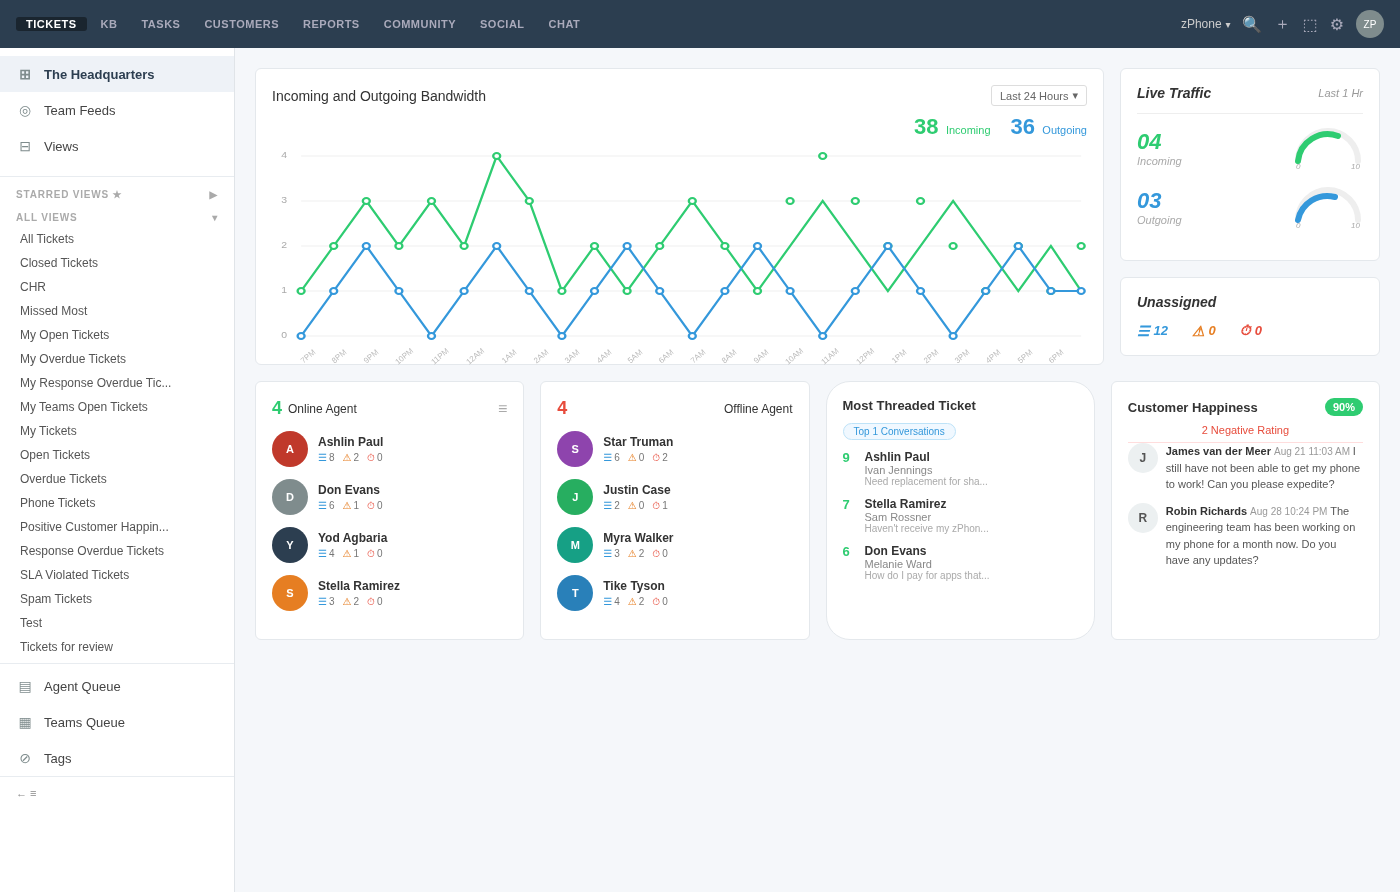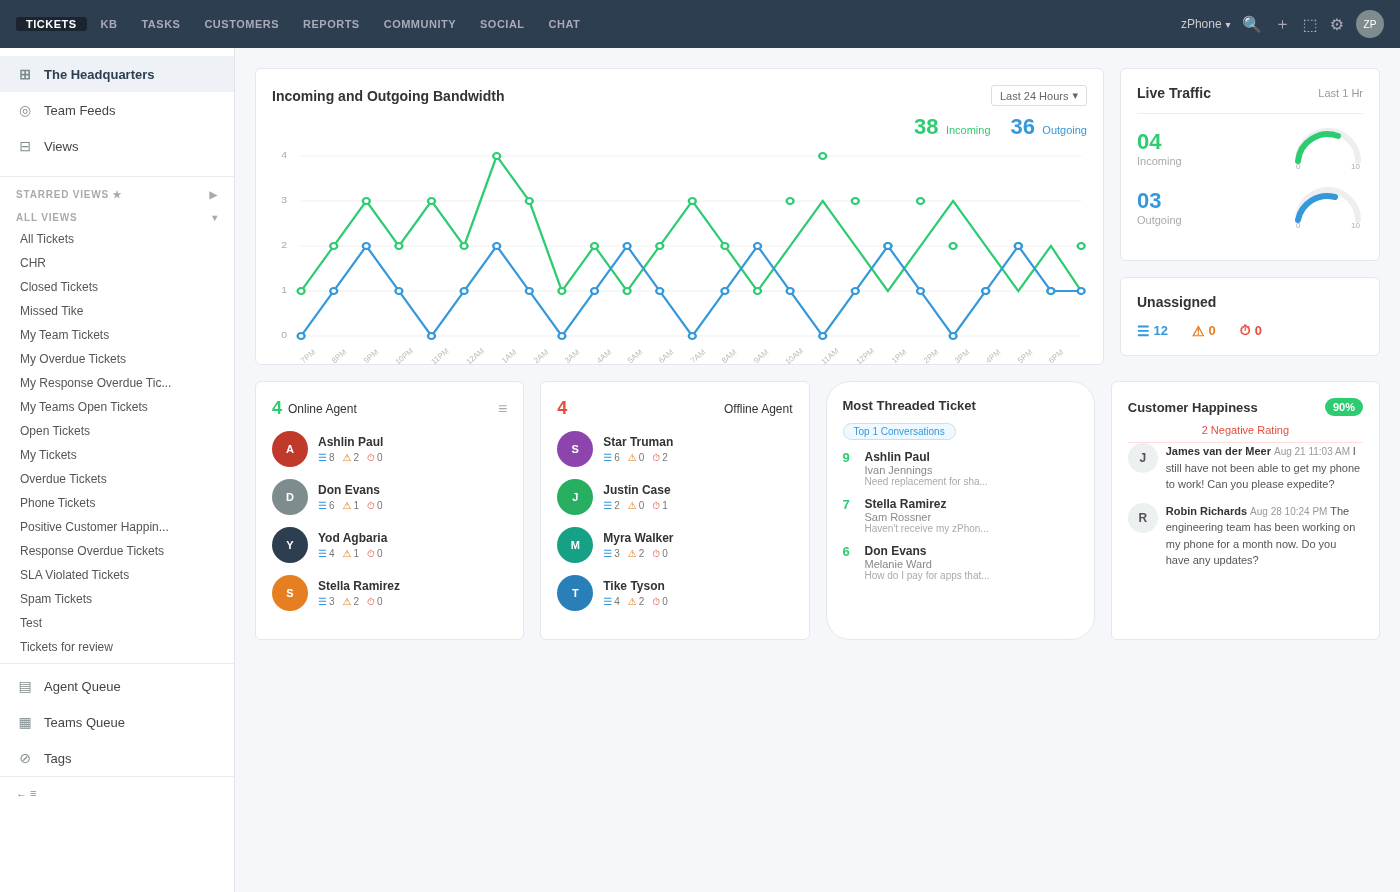--- a/index.html
+++ b/index.html
@@ -35,21 +35,21 @@
 
     
     .card { background: #fff; border-radius: 6px; border: 1px solid #e4e8ec; padding: 16px; }
 
     
     .top-row { display: grid; grid-template-columns: 1fr 260px; gap: 16px; margin-bottom: 16px; }
 
     
     .bandwidth-card { padding: 16px; }
     .bandwidth-header { display: flex; align-items: center; justify-content: space-between; margin-bottom: 8px; }
-    .bandwidth-title { font-size: 14px; color: #333; font-weight: 700; }
+    .bandwidth-title { font-size: 14px; color: #333; font-weight: 400; }
     .time-filter { font-size: 11px; color: #666; border: 1px solid #ddd; border-radius: 3px; padding: 3px 8px; cursor: pointer; display: flex; align-items: center; gap: 4px; }
     .bandwidth-legend { display: flex; gap: 20px; justify-content: flex-end; margin-bottom: 8px; }
     .legend-item { font-size: 12px; }
     .legend-count { font-size: 22px; font-weight: 700; }
     .legend-incoming { color: #2ecc71; }
     .legend-outgoing { color: #3498db; }
     .chart-area { position: relative; height: 200px; }
 
     
     .live-traffic-card { padding: 16px; }
@@ -162,29 +162,29 @@
     <div class="sidebar-label">
       <span>STARRED VIEWS ★</span>
       <span style="margin-left:auto;color:#aaa;font-size:10px;">▶</span>
     </div>
     <div class="sidebar-label sidebar-collapse">
       <span>ALL VIEWS</span>
       <span style="margin-left:auto;color:#aaa;font-size:10px;">▾</span>
     </div>
     <div id="view-list">
         <div class="sidebar-sub-item">All Tickets</div>
+        <div class="sidebar-sub-item">Closed Tickets</div>
         <div class="sidebar-sub-item">CHR</div>
-        <div class="sidebar-sub-item">Closed Tickets</div>
-        <div class="sidebar-sub-item">Missed Tike</div>
-        <div class="sidebar-sub-item">My Team Tickets</div>
+        <div class="sidebar-sub-item">Missed Most</div>
+        <div class="sidebar-sub-item">My Open Tickets</div>
         <div class="sidebar-sub-item">My Overdue Tickets</div>
         <div class="sidebar-sub-item">My Response Overdue Tic...</div>
         <div class="sidebar-sub-item">My Teams Open Tickets</div>
+        <div class="sidebar-sub-item">My Tickets</div>
         <div class="sidebar-sub-item">Open Tickets</div>
-        <div class="sidebar-sub-item">My Tickets</div>
         <div class="sidebar-sub-item">Overdue Tickets</div>
         <div class="sidebar-sub-item">Phone Tickets</div>
         <div class="sidebar-sub-item">Positive Customer Happin...</div>
         <div class="sidebar-sub-item">Response Overdue Tickets</div>
         <div class="sidebar-sub-item">SLA Violated Tickets</div>
         <div class="sidebar-sub-item">Spam Tickets</div>
         <div class="sidebar-sub-item">Test</div>
         <div class="sidebar-sub-item">Tickets for review</div>
       </div>
     <div class="sidebar-divider"></div>
@@ -321,21 +321,21 @@
             <span style="font-size:8px;color:#bbb;transform:rotate(-40deg);transform-origin:top center;display:inline-block;">1PM</span>
             <span style="font-size:8px;color:#bbb;transform:rotate(-40deg);transform-origin:top center;display:inline-block;">2PM</span>
             <span style="font-size:8px;color:#bbb;transform:rotate(-40deg);transform-origin:top center;display:inline-block;">3PM</span>
             <span style="font-size:8px;color:#bbb;transform:rotate(-40deg);transform-origin:top center;display:inline-block;">4PM</span>
             <span style="font-size:8px;color:#bbb;transform:rotate(-40deg);transform-origin:top center;display:inline-block;">5PM</span>
             <span style="font-size:8px;color:#bbb;transform:rotate(-40deg);transform-origin:top center;display:inline-block;">6PM</span>
           </div>
         </div>
       </div>
 
-      <div style="display:flex;flex-direction:column;gap:16px;">
+      <div style="display:flex;flex-direction:column;gap:16px;font-style:italic;">
 
         <div class="card live-traffic-card">
           <div class="lt-header">
             <span class="lt-title">Live Traffic</span>
             <span class="lt-sub">Last 1 Hr</span>
           </div>
           <div class="lt-divider"></div>
           <div class="gauge-row">
             <div>
               <div class="gauge-label green">04</div>

